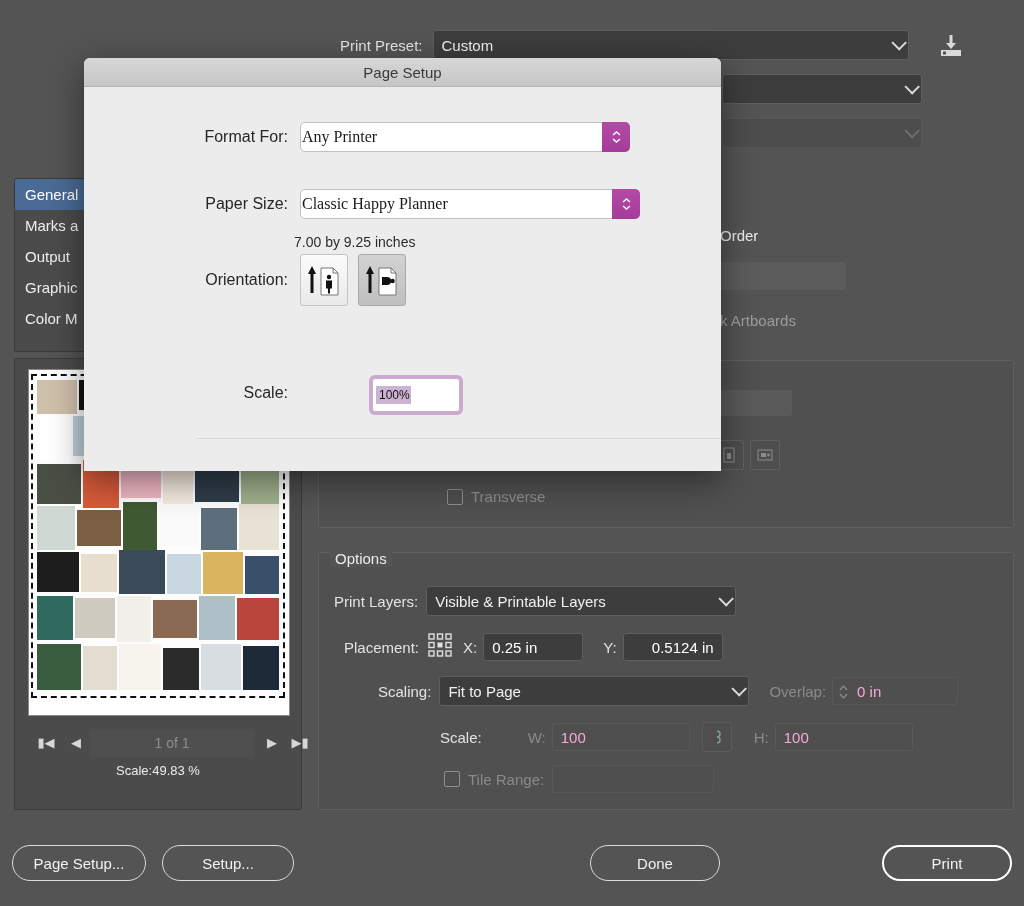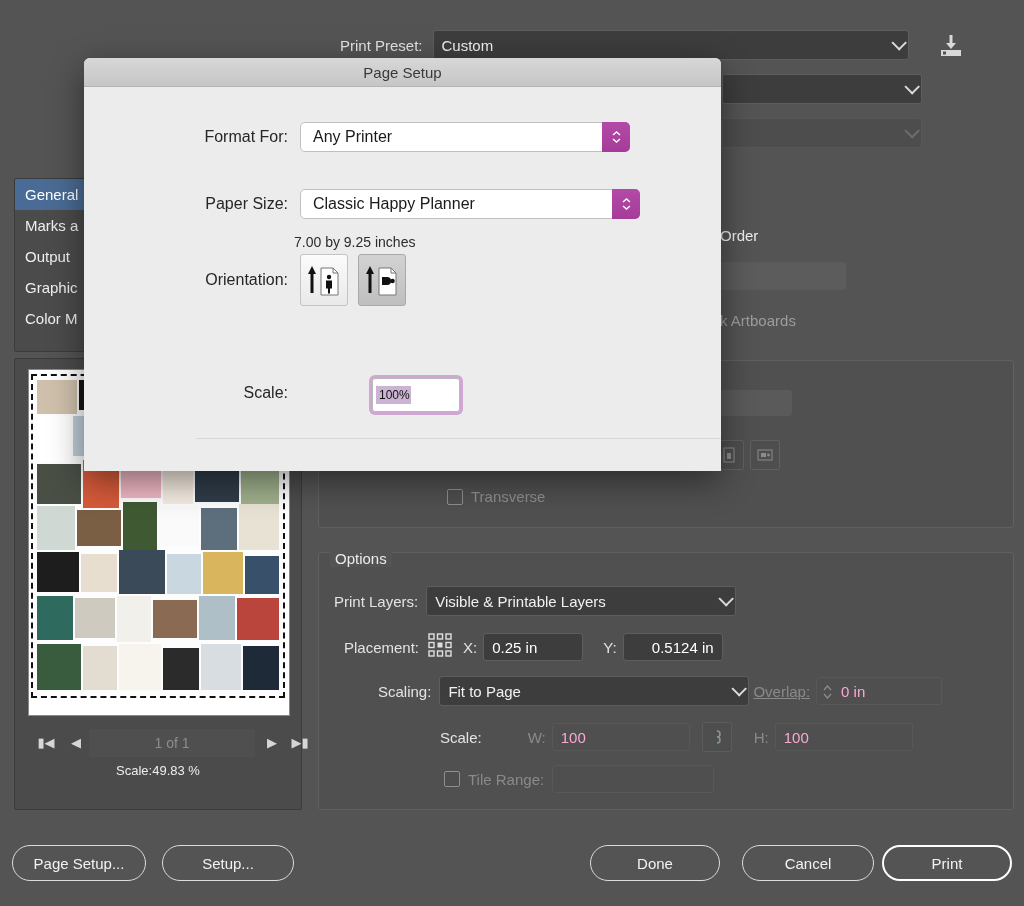--- a/index.html
+++ b/index.html
@@ -109,21 +109,21 @@
   }
   #ps-titlebar .t{font-size:15px;color:#3a3a3a;}
 
   .ps-row{position:absolute;display:flex;align-items:center;}
   .ps-label{font-size:16px;color:#262626;text-align:right;}
 
   .mac-pop{
     position:relative;background:#ffffff;border:1px solid #c0c0c0;border-radius:5px;
     height:30px;display:flex;align-items:center;box-sizing:border-box;
   }
-  .mac-pop .txt{font-size:16px;color:#1a1a1a;padding-left:12px;}
+  .mac-pop .txt{font-size:16px;color:#1a1a1a;padding-left:1px;font-family:Liberation Serif, serif;}
   .mac-pop .stepper{
     position:absolute;right:-1px;top:-1px;bottom:-1px;width:28px;
     background:linear-gradient(#b44aa8,#a63c9a);
     border-radius:0 5px 5px 0;
     display:flex;flex-direction:column;align-items:center;justify-content:center;gap:2px;
   }
   .caret{width:9px;height:5px;}
 
   .ps-sub{position:absolute;font-size:14px;color:#2b2b2b;}
 
@@ -304,21 +304,21 @@
     <span class="ai-label" style="margin-left:20px;">Y:</span>
     <span class="ai-input" style="width:100px;margin-left:6px;text-align:right;">0.5124 in</span>
   </div>
 
   <div class="ai-row" style="left:378px;top:676px;justify-content:flex-end;">
     <span class="ai-label">Scaling:</span>
     <span class="ai-select" style="width:310px;margin-left:8px;">
       <span>Fit to Page</span>
       <span class="chev"></span>
     </span>
-    <span class="ai-label" style="margin-left:4px;color:#8a8a8a;text-decoration:underline;">Overlap:</span>
+    <span class="ai-label" style="margin-left:20px;color:#8a8a8a;">Overlap:</span>
     <span class="ai-input dim" style="width:126px;margin-left:6px;padding-left:24px;position:relative;">
       <svg style="position:absolute;left:5px;top:6px;" width="11" height="16" viewBox="0 0 11 16">
         <path d="M2 6 L5.5 2 L9 6" fill="none" stroke="#8b8b8b" stroke-width="1.3"></path>
         <path d="M2 10 L5.5 14 L9 10" fill="none" stroke="#8b8b8b" stroke-width="1.3"></path>
       </svg>
       <span>0 in</span>
     </span>
   </div>
 
   <div class="ai-row" style="left:440px;top:722px;">
@@ -338,21 +338,20 @@
     <span class="ai-check">
         <span class="box"></span>
       </span>
     <span class="ai-label" style="margin-left:8px;color:#8a8a8a;">Tile Range:</span>
     <span class="ai-input dim" style="width:162px;margin-left:8px;"></span>
   </div>
 
   <div class="pill" style="left:12px;top:845px;width:134px;">Page Setup...</div>
   <div class="pill" style="left:162px;top:845px;width:132px;text-align:right;">Setup...</div>
   <div class="pill" style="left:590px;top:845px;width:130px;">Done</div>
-  <div class="pill" style="left:742px;top:845px;width:132px;">Cancel</div>
   <div class="pill primary" style="left:882px;top:845px;width:130px;">Print</div>
 </div>
 
 <div id="pagesetup">
   <div id="ps-titlebar">
     <span class="t">Page Setup</span>
   </div>
 
   <div class="ps-row" style="left:94px;top:64px;">
     <span class="ps-label" style="width:110px;">Format For:</span>

